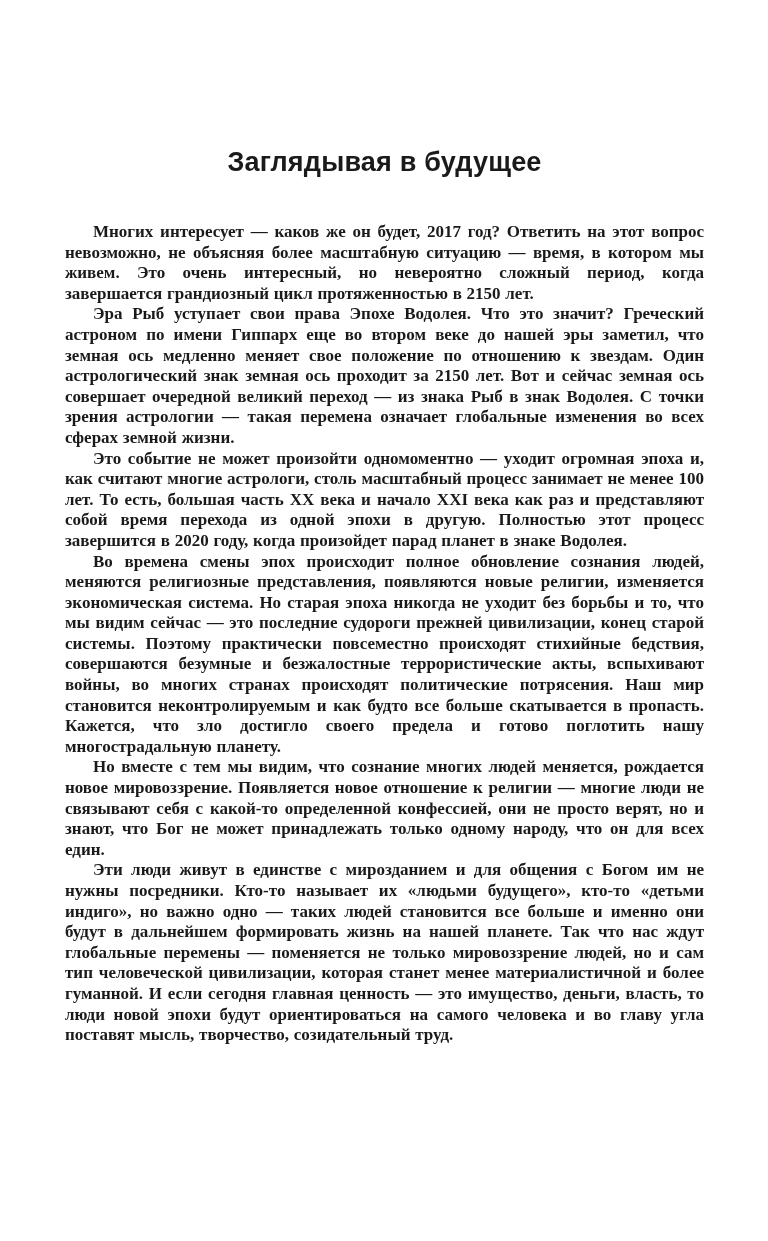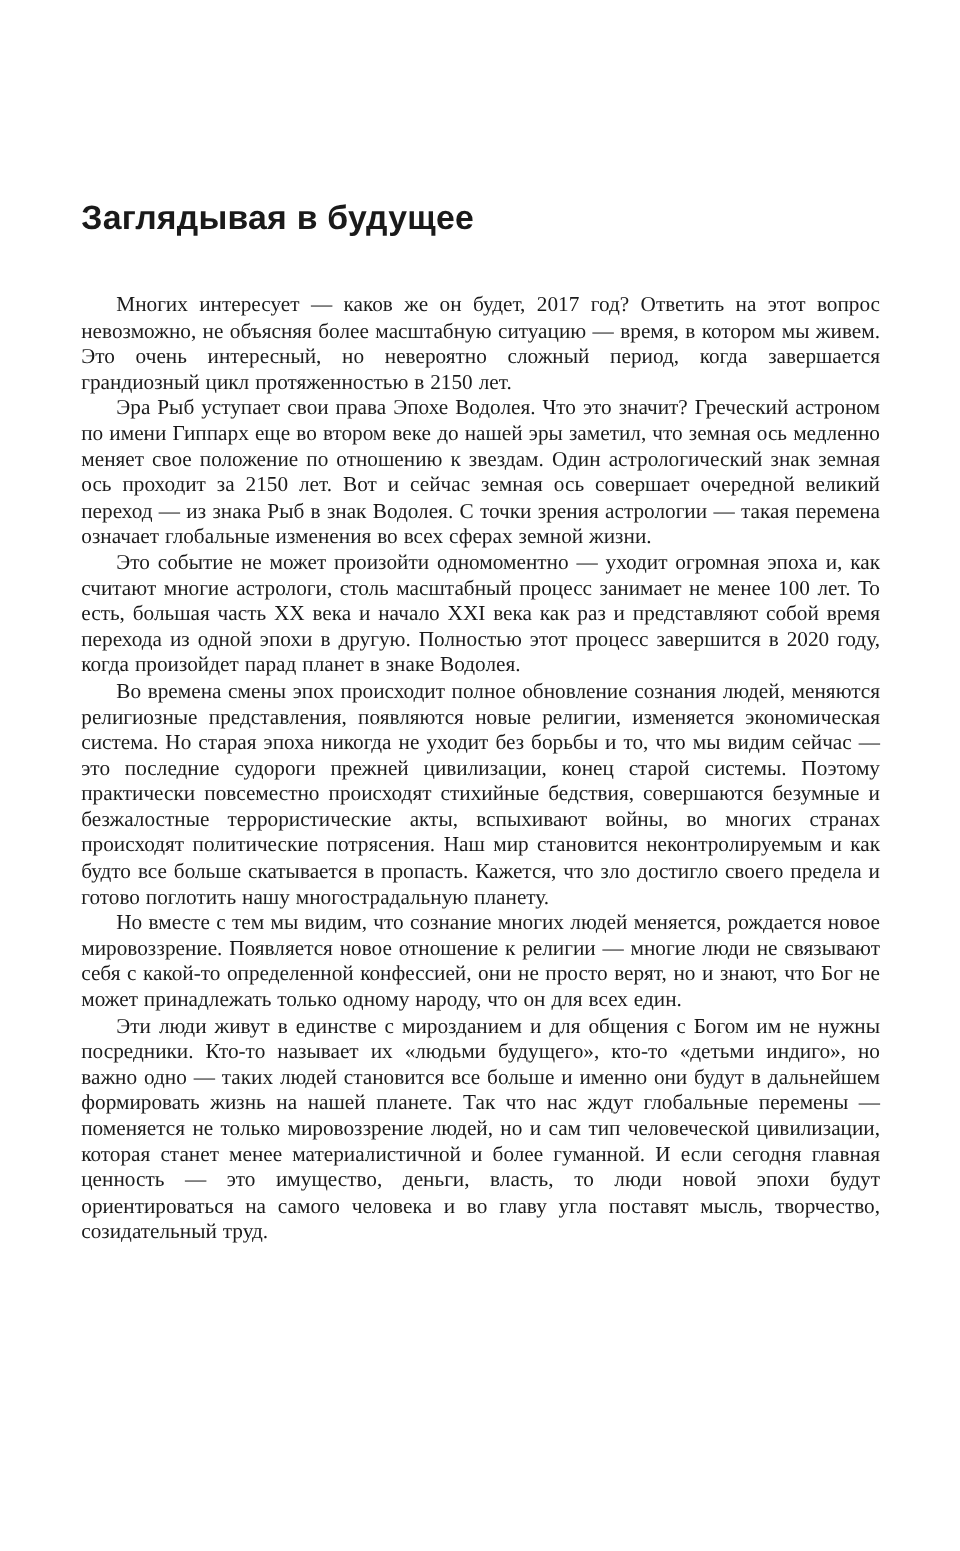--- a/index.html
+++ b/index.html
@@ -14,35 +14,36 @@
     background: #ffffff;
     overflow: hidden;
     box-sizing: border-box;
     padding: 143px 64px 0 65px;
   }
   .page-title {
     font-family: "Liberation Sans", "DejaVu Sans", sans-serif;
     font-weight: 700;
     font-size: 27px;
     color: #1a1a1a;
-    text-align: left;
-    margin: 16px 0 44px 0;
+    text-align: center;
+    margin: 4px 0 44px 0;
     letter-spacing: 0.2px;
   }
   .body-text {
     font-family: "Liberation Serif", "DejaVu Serif", serif;
     font-size: 17px;
     line-height: 20.6px;
     color: #1a1a1a;
     text-align: justify;
   }
   .body-text p {
     margin: 0;
     text-indent: 28px;
     word-spacing: 0.5px;
+    font-weight: bold;
   }
 </style>
 </head>
 <body>
 
 <div class="page">
   <h1 class="page-title">Заглядывая в будущее</h1>
   <div class="body-text">
     <p>Многих интересует — каков же он будет, 2017 год? Ответить на этот вопрос невозможно, не объясняя более масштабную ситуацию — время, в котором мы живем. Это очень интересный, но невероятно сложный период, когда завершается грандиозный цикл протяженностью в 2150 лет.</p>
     <p>Эра Рыб уступает свои права Эпохе Водолея. Что это значит? Греческий астроном по имени Гиппарх еще во втором веке до нашей эры заметил, что земная ось медленно меняет свое положение по отношению к звездам. Один астрологический знак земная ось проходит за 2150 лет. Вот и сейчас земная ось совершает очередной великий переход — из знака Рыб в знак Водолея. С точки зрения астрологии — такая перемена означает глобальные изменения во всех сферах земной жизни.</p>

